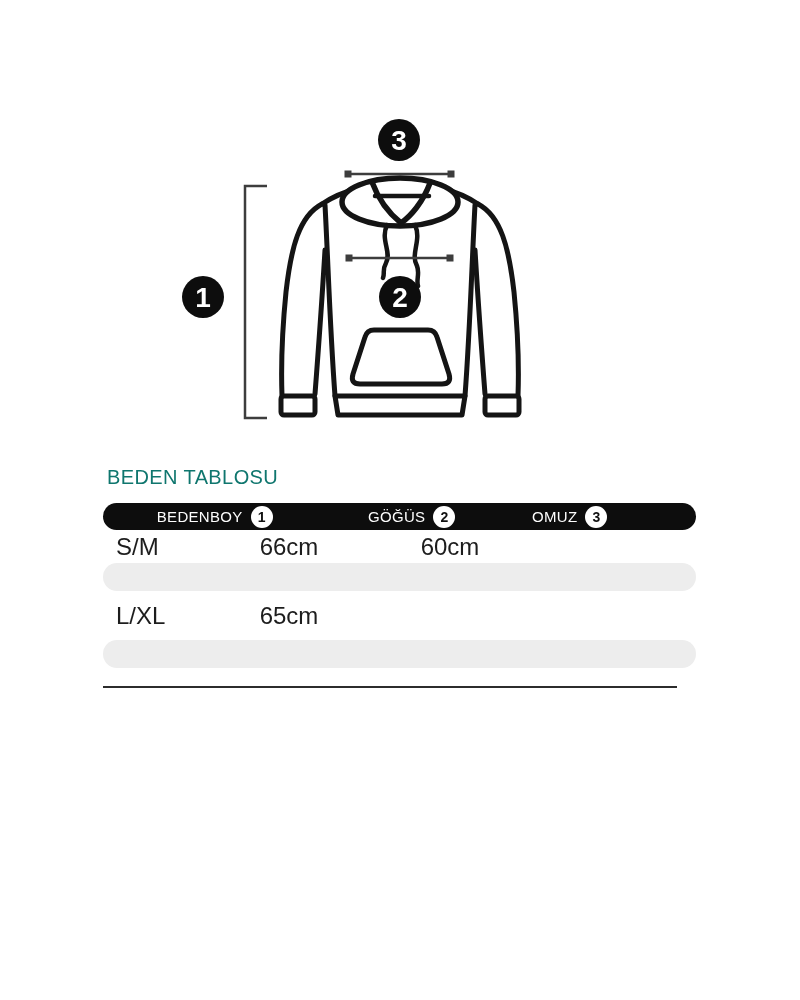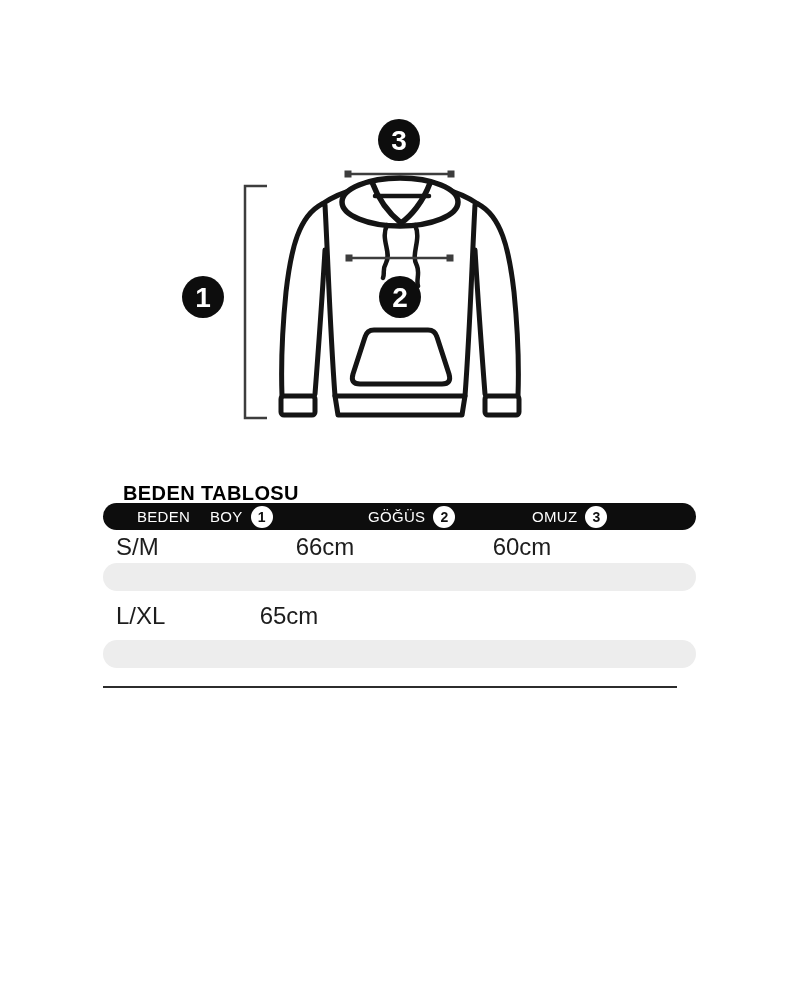--- a/index.html
+++ b/index.html
@@ -1,34 +1,34 @@
 <!DOCTYPE html>
 <html><head>
 <meta charset="utf-8">
 <style>
   html,body{margin:0;padding:0;background:#fff;}
   .page{position:relative;width:800px;height:1000px;background:#ffffff;overflow:hidden;
         font-family:"Liberation Sans",sans-serif;}
   svg.diagram{position:absolute;top:0;left:0;width:800px;height:460px;display:block;}
 
-  .chart-title{position:absolute;top:466px;left:107px;margin:16px;
-               font-size:20px;font-weight:bold;color:#000000;letter-spacing:.4px;}
+  .chart-title{position:absolute;top:466px;left:107px;margin:0;
+               font-size:20px;font-weight:normal;color:#0f766e;letter-spacing:.4px;}
 
   .size-table{position:absolute;top:503px;left:103px;width:593px;}
   .thead{height:27px;background:#0d0d0d;border-radius:14px;display:grid;
          grid-template-columns:107px 158px 164px 164px;align-items:center;
          color:#fdfdfd;font-size:15px;letter-spacing:.3px;}
   .th{display:flex;align-items:center;gap:8px;}
-  .th-left{justify-content:center;padding-left:14px;}
+  .th-left{justify-content:flex-end;padding-left:14px;}
   .badge{width:22px;height:22px;border-radius:50%;background:#ffffff;color:#111;
          font-weight:bold;font-size:14px;display:flex;align-items:center;
          justify-content:center;letter-spacing:0;}
   .trow{display:grid;grid-template-columns:107px 158px 164px 164px;align-items:center;
         font-size:24px;color:#1d1d1d;}
-  .trow-1{height:33px;gap:36px;}
+  .trow-1{height:33px;}
   .trow-2{height:49px;}
   .cell{text-align:center;}
   .cell-size{text-align:left;padding-left:13px;}
   .bar{height:28px;border-radius:14px;background:#ededed;}
   .bottom-rule{position:absolute;top:686px;left:103px;width:574px;height:2px;
                background:#2c2c2c;}
 </style>
 </head>
 <body>
 

